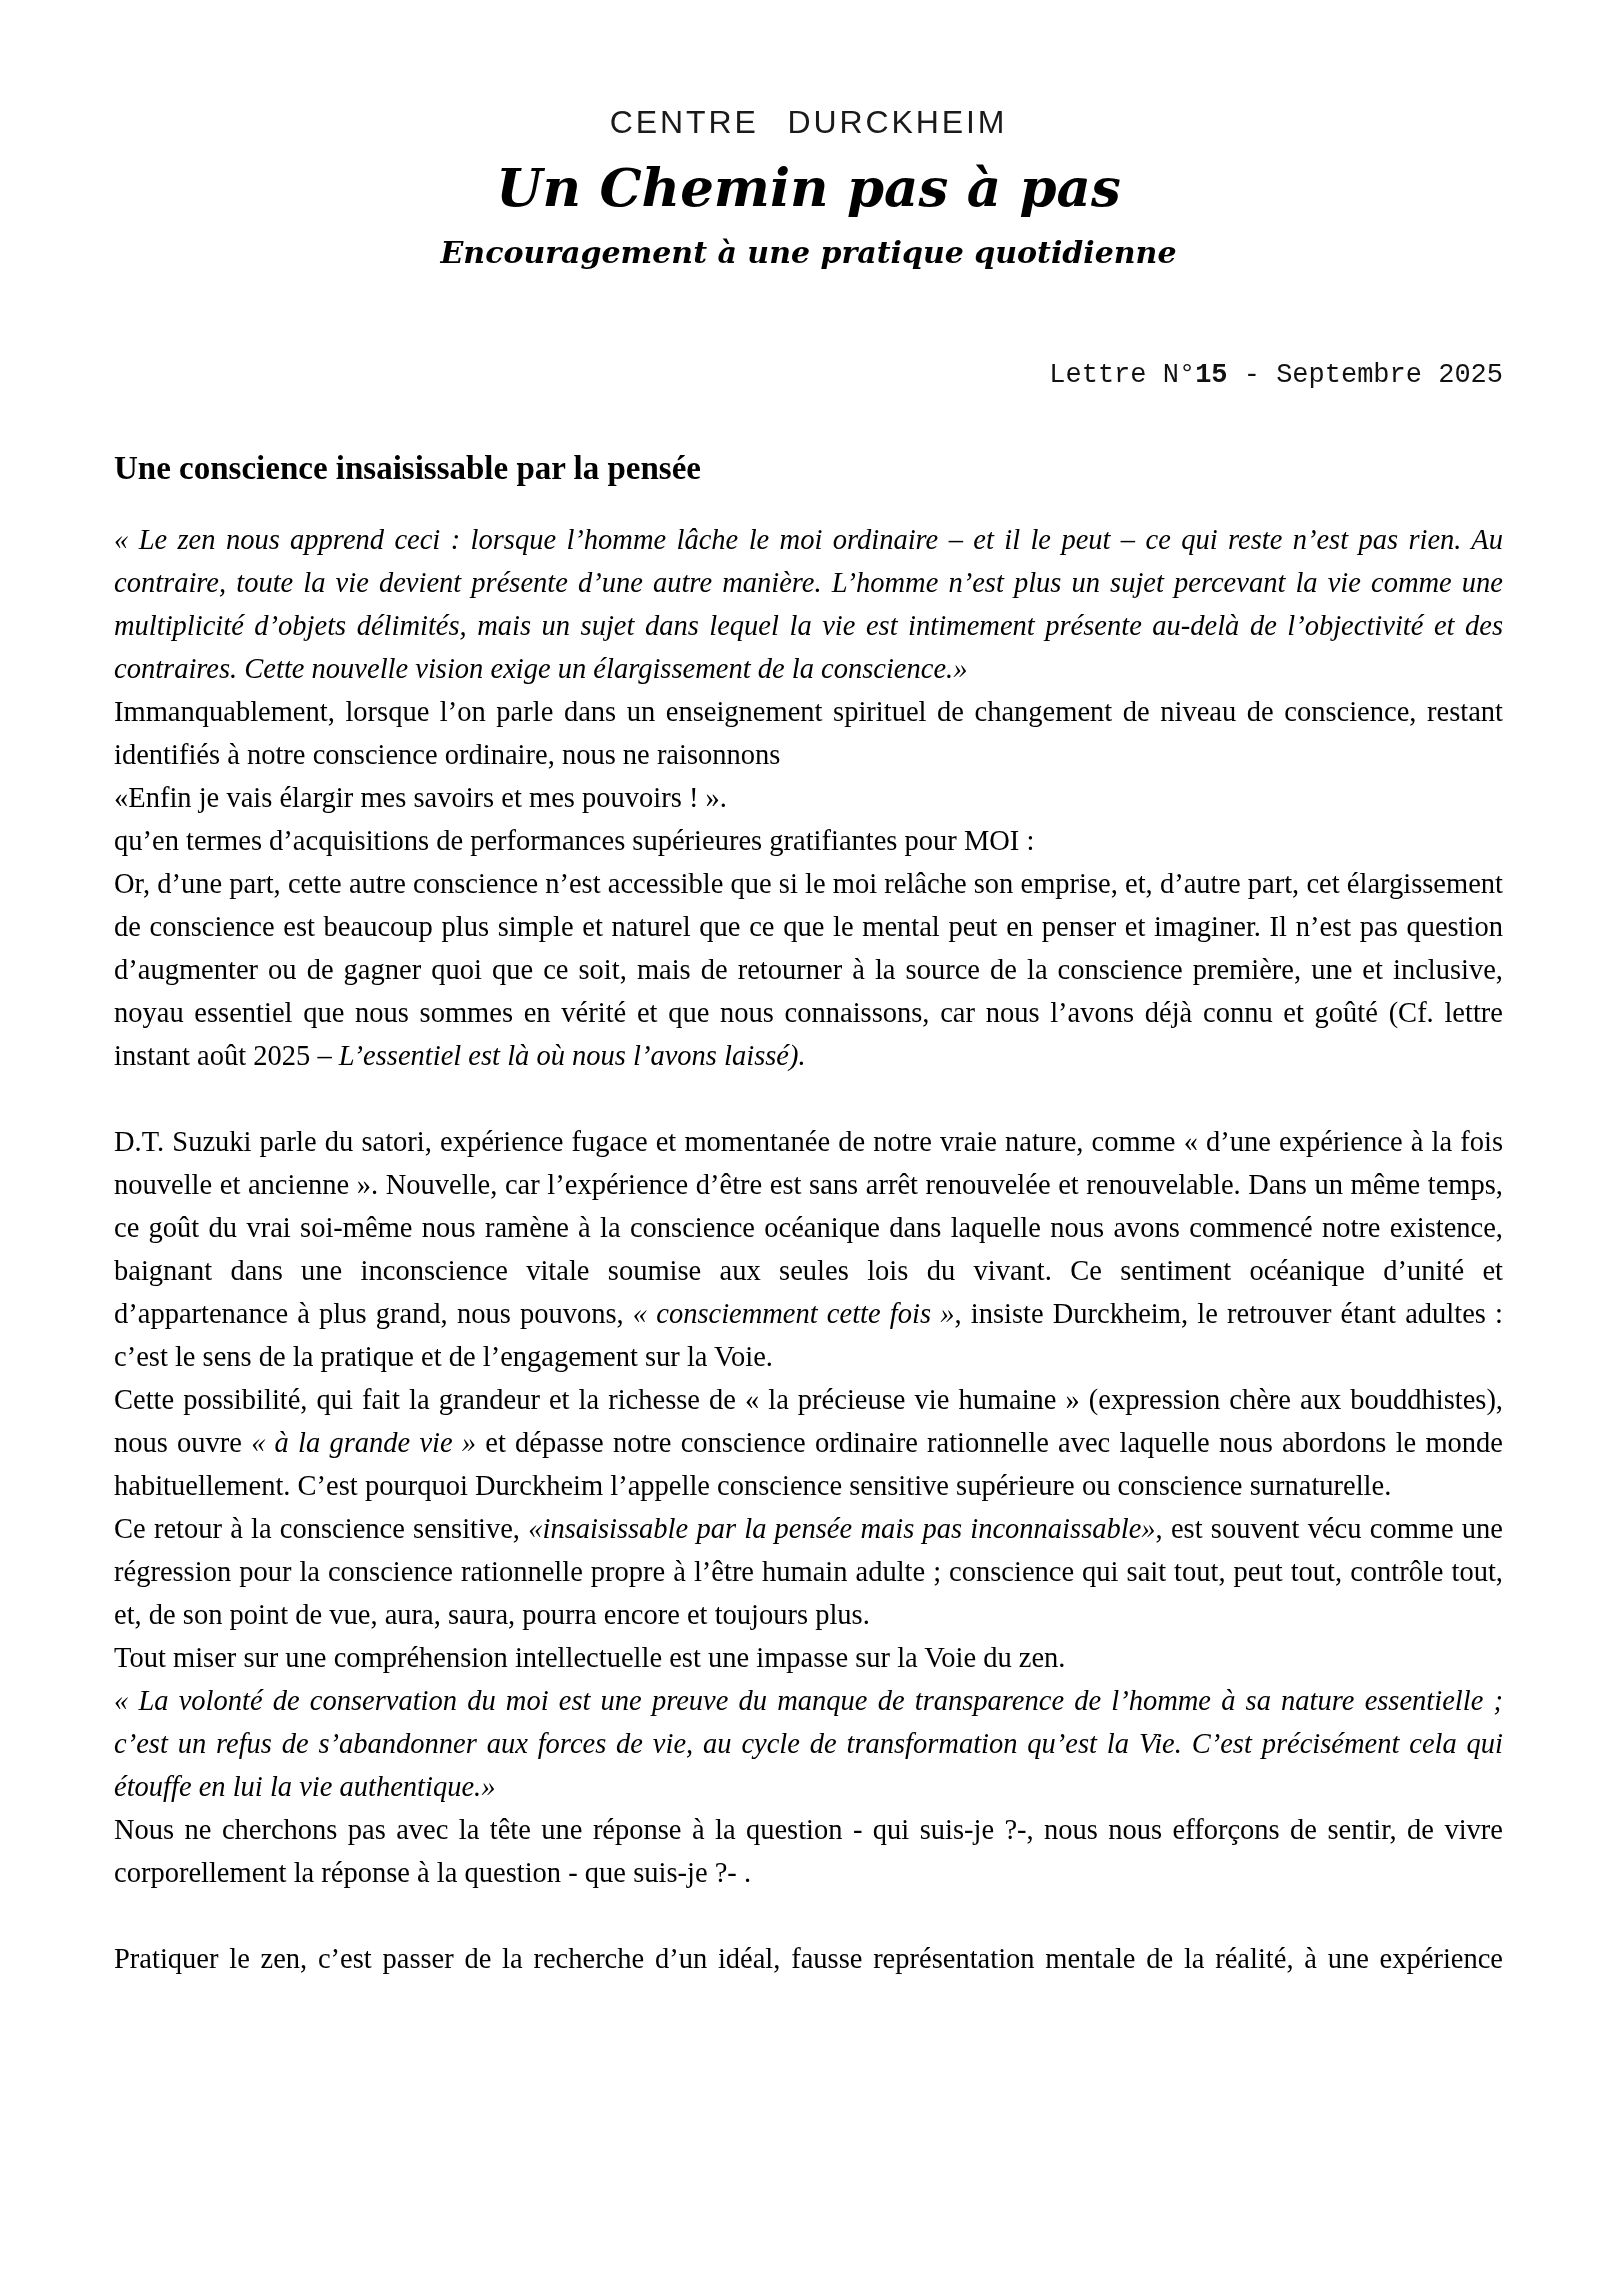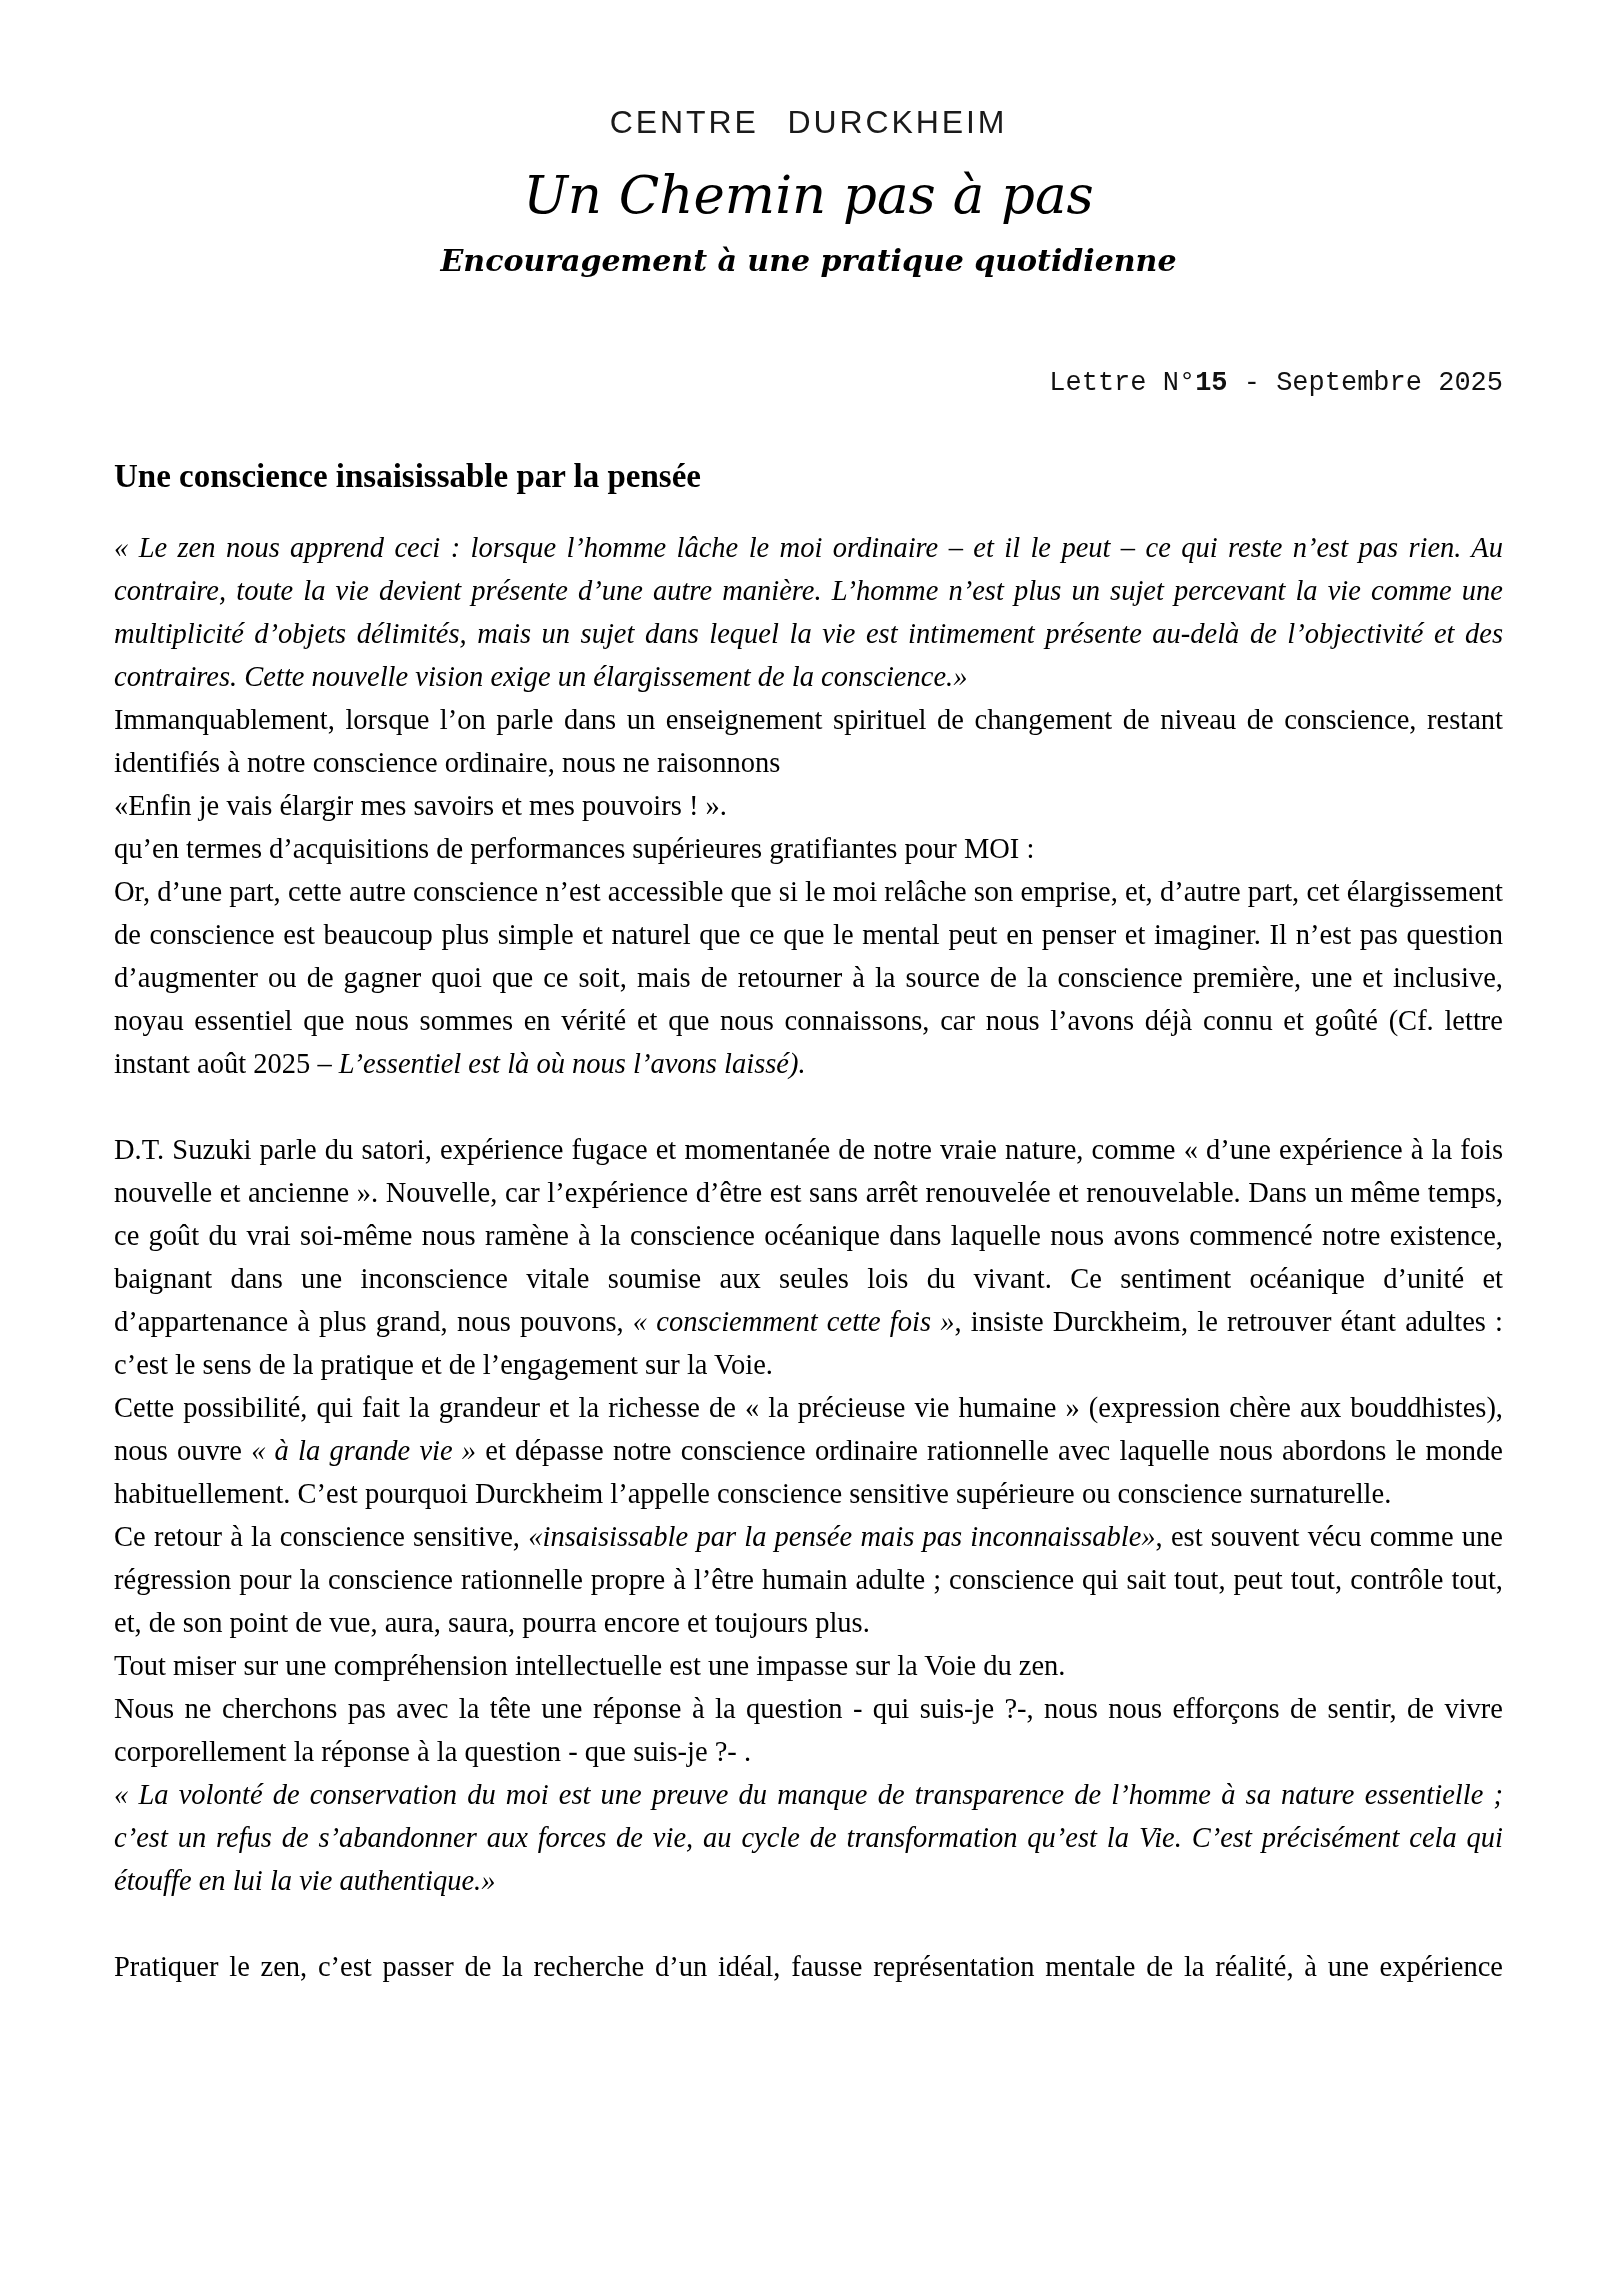--- a/index.html
+++ b/index.html
@@ -27,24 +27,24 @@
     font-size: 32px;
     font-weight: 400;
     letter-spacing: 2.9px;
     word-spacing: 17px;
     color: #1a1a1a;
     line-height: 1.1;
   }
   .newsletter-title {
     font-family: "DejaVu Serif", "Liberation Serif", serif;
     font-style: italic;
-    font-weight: 400;
+    font-weight: 700;
     font-size: 53px;
     line-height: 1.15;
-    margin-top: 25px;
+    margin-top: 17px;
   }
   .newsletter-subtitle {
     font-family: "DejaVu Serif", "Liberation Serif", serif;
     font-style: italic;
     font-weight: 700;
     font-size: 30px;
     line-height: 1.15;
     margin-top: 18px;
   }
   
@@ -105,20 +105,20 @@
       <p class="para"><em>« Le zen nous apprend ceci : lorsque l’homme lâche le moi ordinaire – et il le peut – ce qui reste n’est pas rien. Au contraire, toute la vie devient présente d’une autre manière. L’homme n’est plus un sujet percevant la vie comme une multiplicité d’objets délimités, mais un sujet dans lequel la vie est intimement présente au-delà de l’objectivité et des contraires. Cette nouvelle vision exige un élargissement de la conscience.»</em></p>
       <p class="para"><span>Immanquablement, lorsque l’on parle dans un enseignement spirituel de changement de niveau de conscience, restant identifiés à notre conscience ordinaire, nous ne raisonnons</span></p>
       <p class="para"><span>«Enfin je vais élargir mes savoirs et mes pouvoirs ! ».</span></p>
       <p class="para"><span>qu’en termes d’acquisitions de performances supérieures gratifiantes pour MOI :</span></p>
       <p class="para"><span>Or, d’une part, cette autre conscience n’est accessible que si le moi relâche son emprise, et, d’autre part, cet élargissement de conscience est beaucoup plus simple et naturel que ce que le mental peut en penser et imaginer. Il n’est pas question d’augmenter ou de gagner quoi que ce soit, mais de retourner à la source de la conscience première, une et inclusive, noyau essentiel que nous sommes en vérité et que nous connaissons, car nous l’avons déjà connu et goûté (Cf. lettre instant août 2025 – </span><em>L’essentiel est là où nous l’avons laissé).</em></p>
       <p class="para spacer"></p>
       <p class="para"><span>D.T. Suzuki parle du satori, expérience fugace et momentanée de notre vraie nature, comme « d’une expérience à la fois nouvelle et ancienne ». Nouvelle, car l’expérience d’être est sans arrêt renouvelée et renouvelable. Dans un même temps, ce goût du vrai soi-même nous ramène à la conscience océanique dans laquelle nous avons commencé notre existence, baignant dans une inconscience vitale soumise aux seules lois du vivant. Ce sentiment océanique d’unité et d’appartenance à plus grand, nous pouvons, </span><em>« consciemment cette fois »</em><span>, insiste Durckheim, le retrouver étant adultes : c’est le sens de la pratique et de l’engagement sur la Voie.</span></p>
       <p class="para"><span>Cette possibilité, qui fait la grandeur et la richesse de « la précieuse vie humaine » (expression chère aux bouddhistes), nous ouvre </span><em>« à la grande vie »</em><span> et dépasse notre conscience ordinaire rationnelle avec laquelle nous abordons le monde habituellement. C’est pourquoi Durckheim l’appelle conscience sensitive supérieure ou conscience surnaturelle.</span></p>
       <p class="para"><span>Ce retour à la conscience sensitive, </span><em>«insaisissable par la pensée mais pas inconnaissable»</em><span>, est souvent vécu comme une régression pour la conscience rationnelle propre à l’être humain adulte ; conscience qui sait tout, peut tout, contrôle tout, et, de son point de vue, aura, saura, pourra encore et toujours plus.</span></p>
       <p class="para"><span>Tout miser sur une compréhension intellectuelle est une impasse sur la Voie du zen.</span></p>
+      <p class="para"><em>« La volonté de conservation du moi est une preuve du manque de transparence de l’homme à sa nature essentielle ; c’est un refus de s’abandonner aux forces de vie, au cycle de transformation qu’est la Vie. C’est précisément cela qui étouffe en lui la vie authentique.»</em></p>
       <p class="para"><span>Nous ne cherchons pas avec la tête une réponse à la question - qui suis-je ?-, nous nous efforçons de sentir, de vivre corporellement la réponse à la question - que suis-je ?- .</span></p>
-      <p class="para"><em>« La volonté de conservation du moi est une preuve du manque de transparence de l’homme à sa nature essentielle ; c’est un refus de s’abandonner aux forces de vie, au cycle de transformation qu’est la Vie. C’est précisément cela qui étouffe en lui la vie authentique.»</em></p>
       <p class="para spacer"></p>
       <p class="para"><span>Pratiquer le zen, c’est passer de la recherche d’un idéal, fausse représentation mentale de la réalité, à une expérience corporelle concrète et vraie.</span></p>
     </div>
 
 </div>
 
 
 </body></html>

